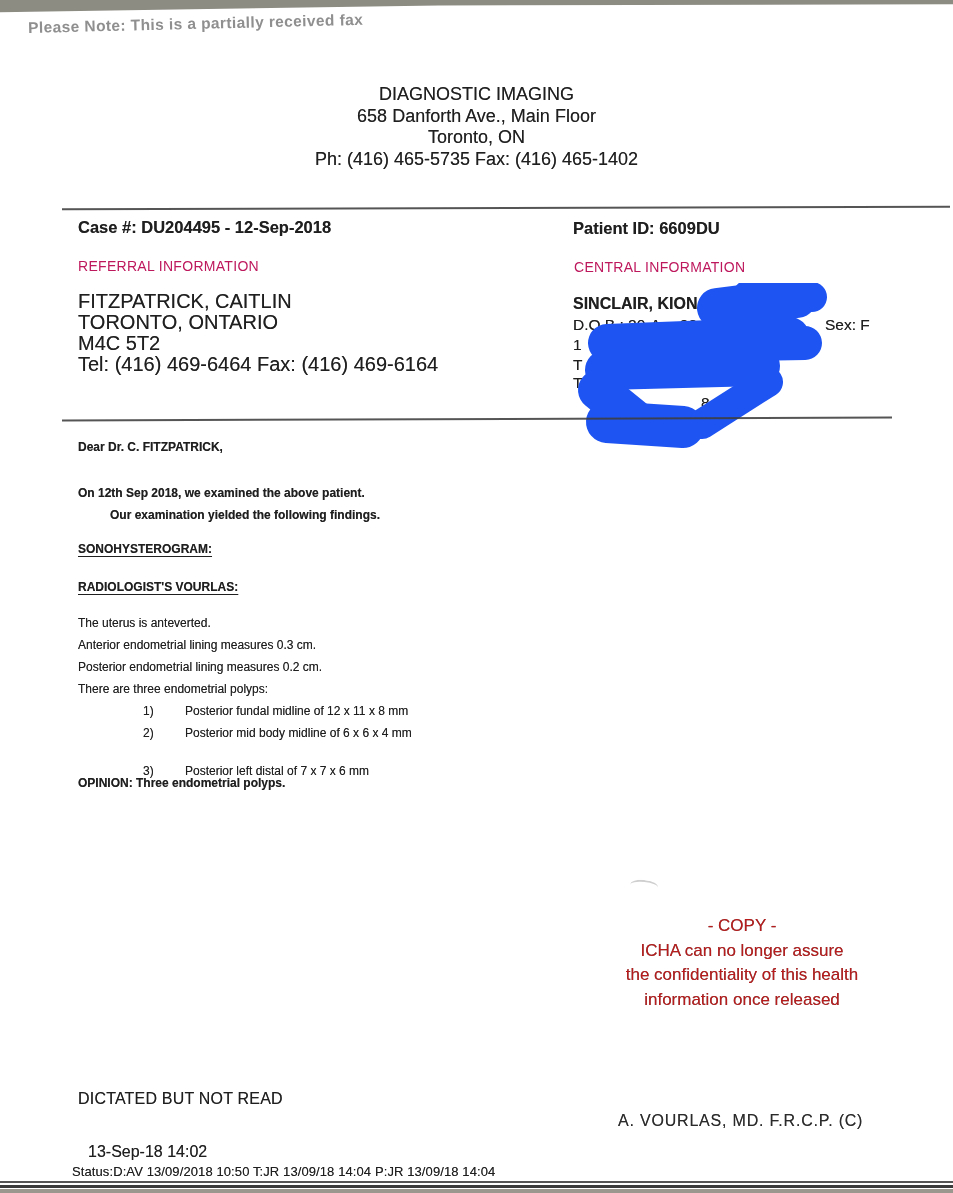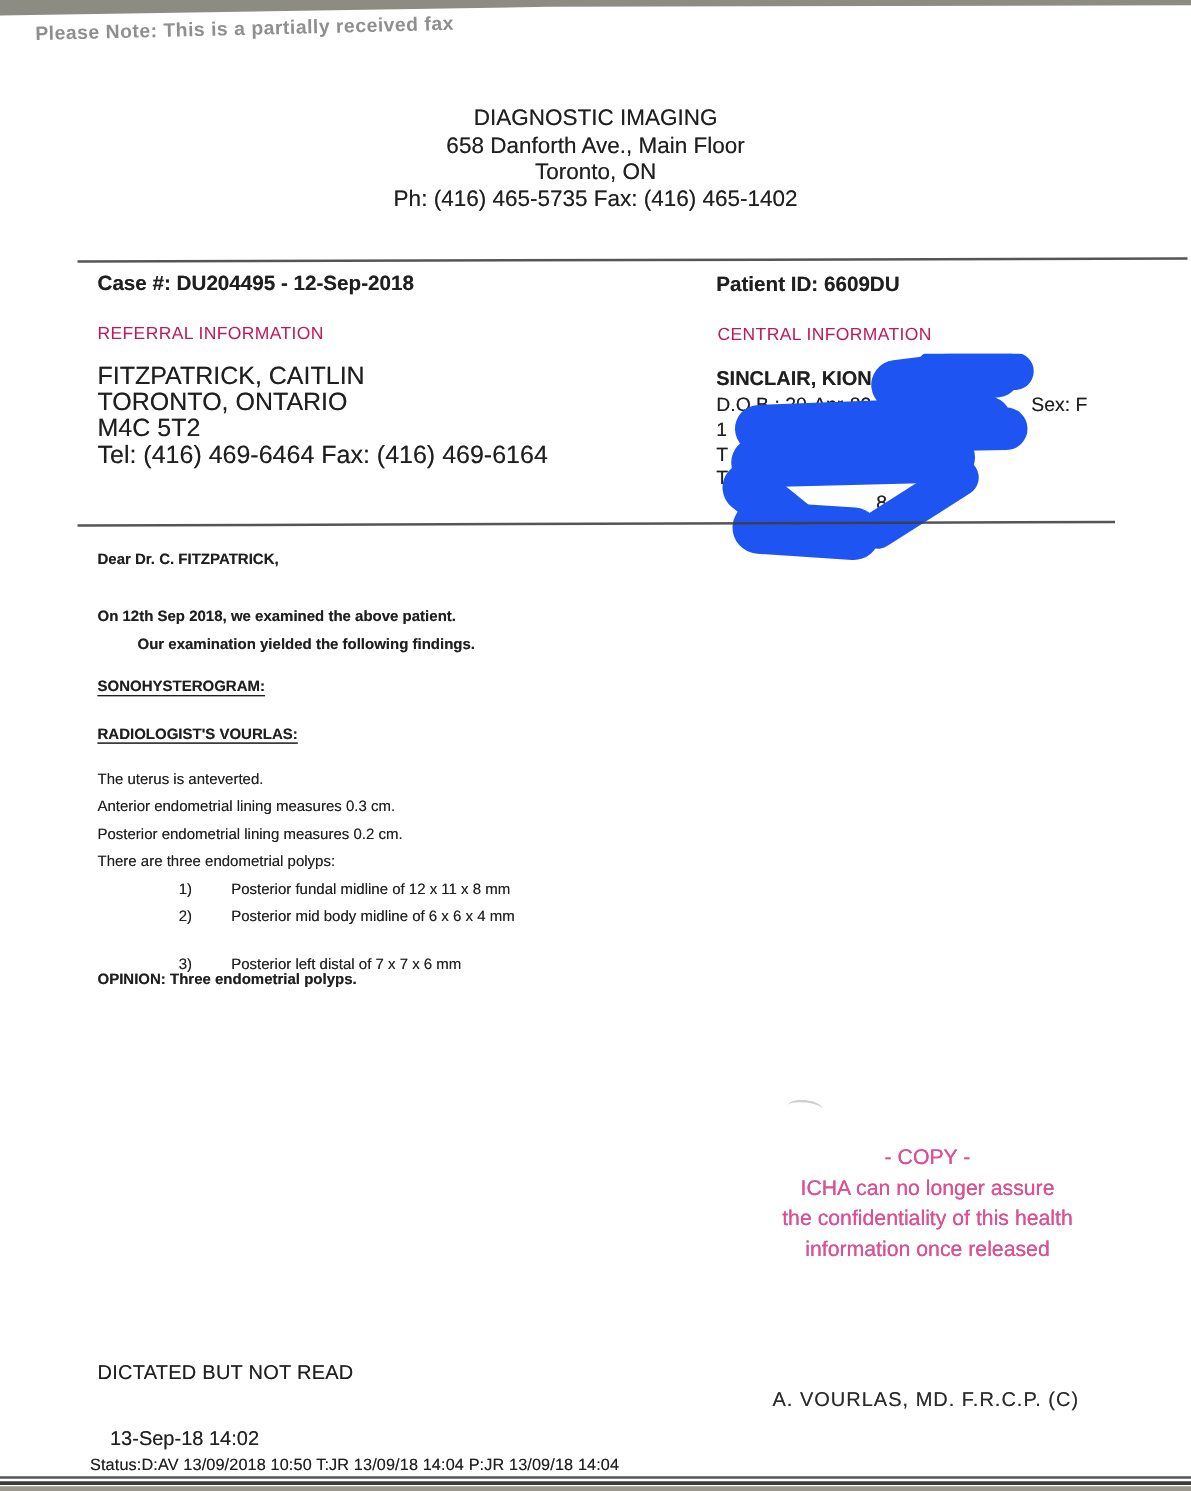--- a/index.html
+++ b/index.html
@@ -45,21 +45,21 @@
   .sec-1{left:78px;top:542px;}
   .sec-2{left:78px;top:580px;}
   .finding-0{left:78px;top:616px;} .finding-1{left:78px;top:638px;}
   .finding-2{left:78px;top:660px;} .finding-3{left:78px;top:682px;}
   .polyp-row{left:143px;}
   .polyp-0{top:704px;} .polyp-1{top:726px;} .polyp-2{top:748px;margin-top:16px;}
   .polyp-num{display:inline-block;width:42px;}
   .opinion{left:78px;top:776px;}
   .scan-artifact{left:630px;top:880px;width:28px;height:10px;border-top:2px solid #c4c4c4;
     border-radius:50%;transform:rotate(6deg);opacity:.8;}
-  .copy-stamp{left:556px;top:914px;width:372px;text-align:center;font-size:17px;line-height:24.5px;color:#ec4899;}
+  .copy-stamp{left:556px;top:914px;width:372px;text-align:center;font-size:17px;line-height:24.5px;color:#b91c1c;}
   
   .dictated{left:78px;top:1090px;font-size:16px;letter-spacing:.2px;}
   .signature{left:618px;top:1112px;font-size:16px;letter-spacing:.8px;color:#2b2b2b;}
   .datetime{left:88px;top:1143px;font-size:16px;}
   .status-line{left:72px;top:1164px;font-size:13px;letter-spacing:.1px;}
   .rule-b1{left:0;top:1181px;width:953px;height:2px;background:#555;}
   .rule-b2{left:0;top:1185px;width:953px;height:3px;background:#3b3b3b;}
   .bottom-strip{left:0;top:1189px;width:953px;height:4px;background:#9b978e;}
 </style>
 </head>

